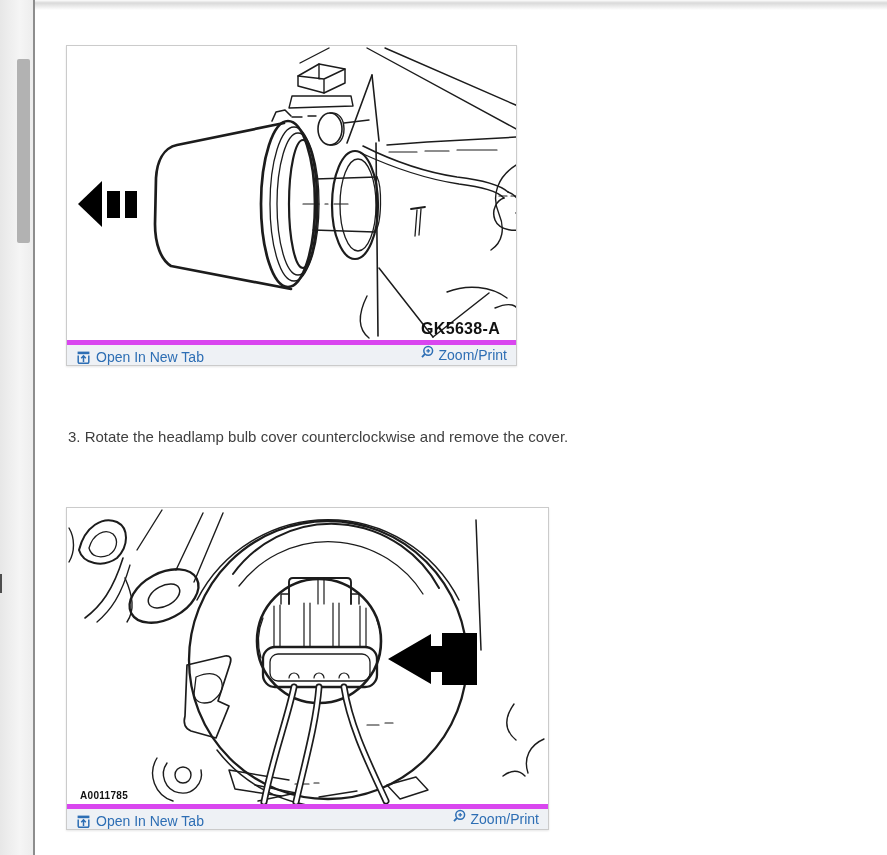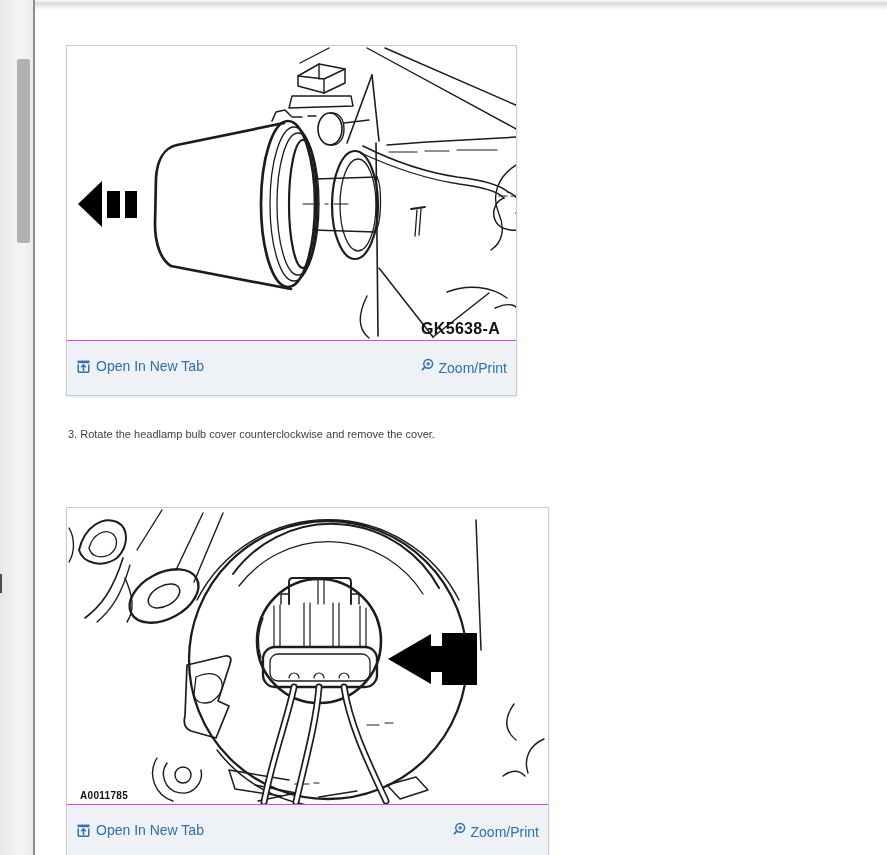--- a/index.html
+++ b/index.html
@@ -31,28 +31,28 @@
   .fig1{left:31px;top:45px;width:451px;}
   .fig2{left:31px;top:507px;width:483px;}
   .fig-image{position:relative;background:#fff;overflow:hidden;}
   .fig1 .fig-image{height:294px;}
   .fig2 .fig-image{height:296px;}
   .fig-image svg{display:block;}
   .fig-caption{position:absolute;font-weight:bold;color:#111;letter-spacing:.3px;}
   .fig1 .fig-caption{right:16px;bottom:2px;font-size:16px;}
   .fig2 .fig-caption{left:13px;bottom:3px;font-size:10px;}
 
-  .fig-footer{display:flex;justify-content:space-between;align-items:flex-start;
-    background:var(--footer-bg);border-top:1px solid #d946ef;padding:17px 9px;}
+  .fig-footer{display:flex;justify-content:space-between;align-items:flex-end;
+    background:var(--footer-bg);border-top:5px solid #d946ef;padding:0 9px;}
   .fig-footer a{display:inline-flex;align-items:center;gap:5px;color:var(--link);
     text-decoration:none;font-size:14px;cursor:pointer;}
   .icon{display:inline-flex;align-items:center;justify-content:center;}
   .icon svg{display:block;}
 
-  .step-text{position:absolute;left:33px;top:428px;font-size:11px;color:var(--text);}
+  .step-text{position:absolute;left:33px;top:428px;font-size:15px;color:var(--text);}
 
   .lineart{stroke:#1c1c1c;fill:none;stroke-linecap:round;stroke-linejoin:round;}
 </style>
 </head>
 <body>
 
 <div class="page">
 
   <div class="rail">
     <div class="thumb"></div>

